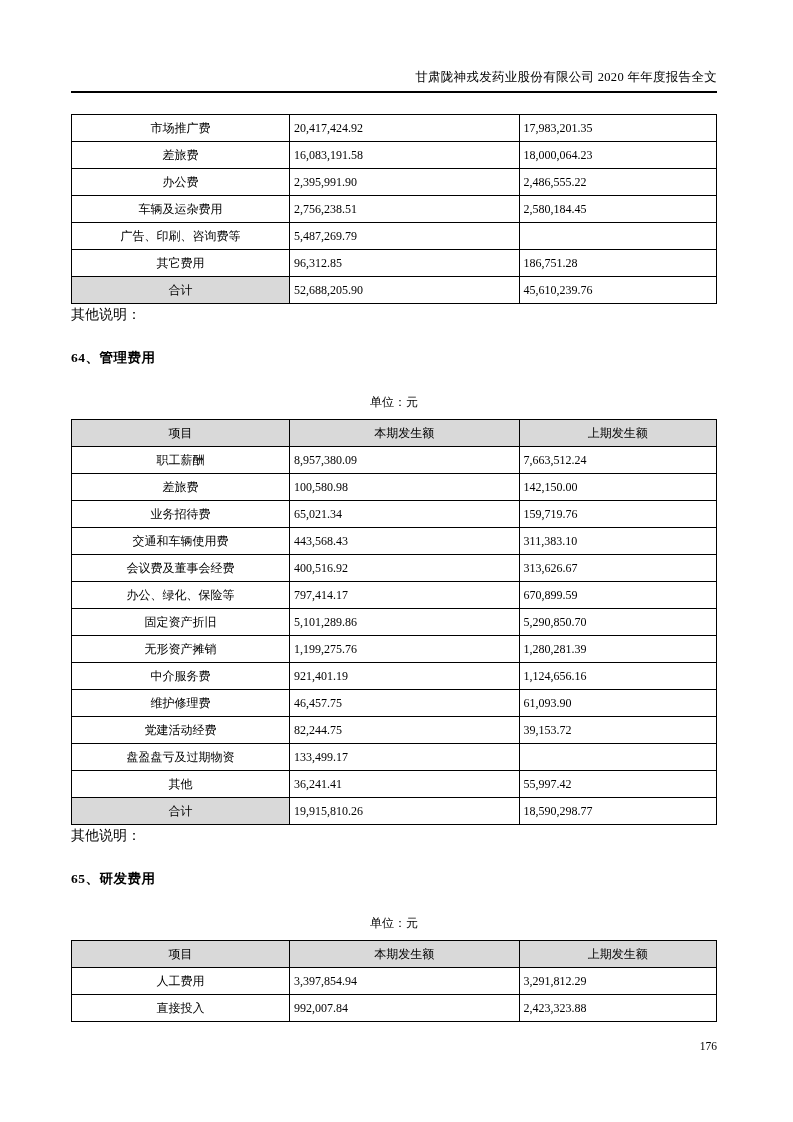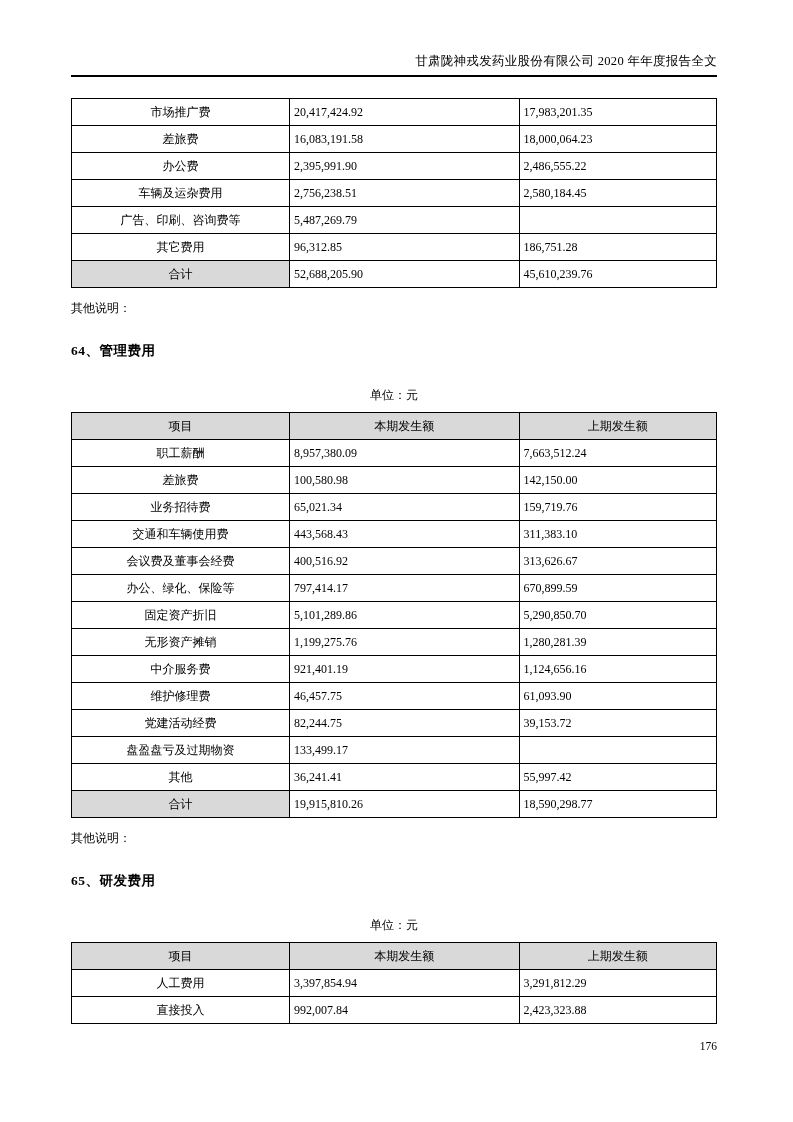--- a/index.html
+++ b/index.html
@@ -12,21 +12,21 @@
     height: 1122px;
     margin: 0 auto;
     background: #ffffff;
     overflow: hidden;
   }
 
   .content {
     position: absolute;
     left: 71px;
     width: 646px;
-    top: 0;
+    top: 16px;
   }
 
   .doc-header {
     padding-top: 53px;
     padding-bottom: 5px;
     border-bottom: 2px solid #000;
     text-align: right;
     font-size: 12.5px;
     letter-spacing: 0.3px;
   }
@@ -52,22 +52,22 @@
   th { background: #d9d9d9; text-align: center; }
   td.item { text-align: center; margin-top: 15px; }
   td.num  { text-align: left; }
   td.shade { background: #d9d9d9; }
 
   col.c1 { width: 33.8%; }
   col.c2 { width: 35.6%; }
   col.c3 { width: 30.6%; }
 
   .note {
-    margin-top: 12px;
-    font-size: 12px;
+    margin-top: 2px;
+    font-size: 14px;
   }
 
   .section-heading {
     margin-top: 25px;
     font-size: 13.5px;
     font-weight: bold;
     letter-spacing: 0.5px;
   }
 
   .unit-label {

